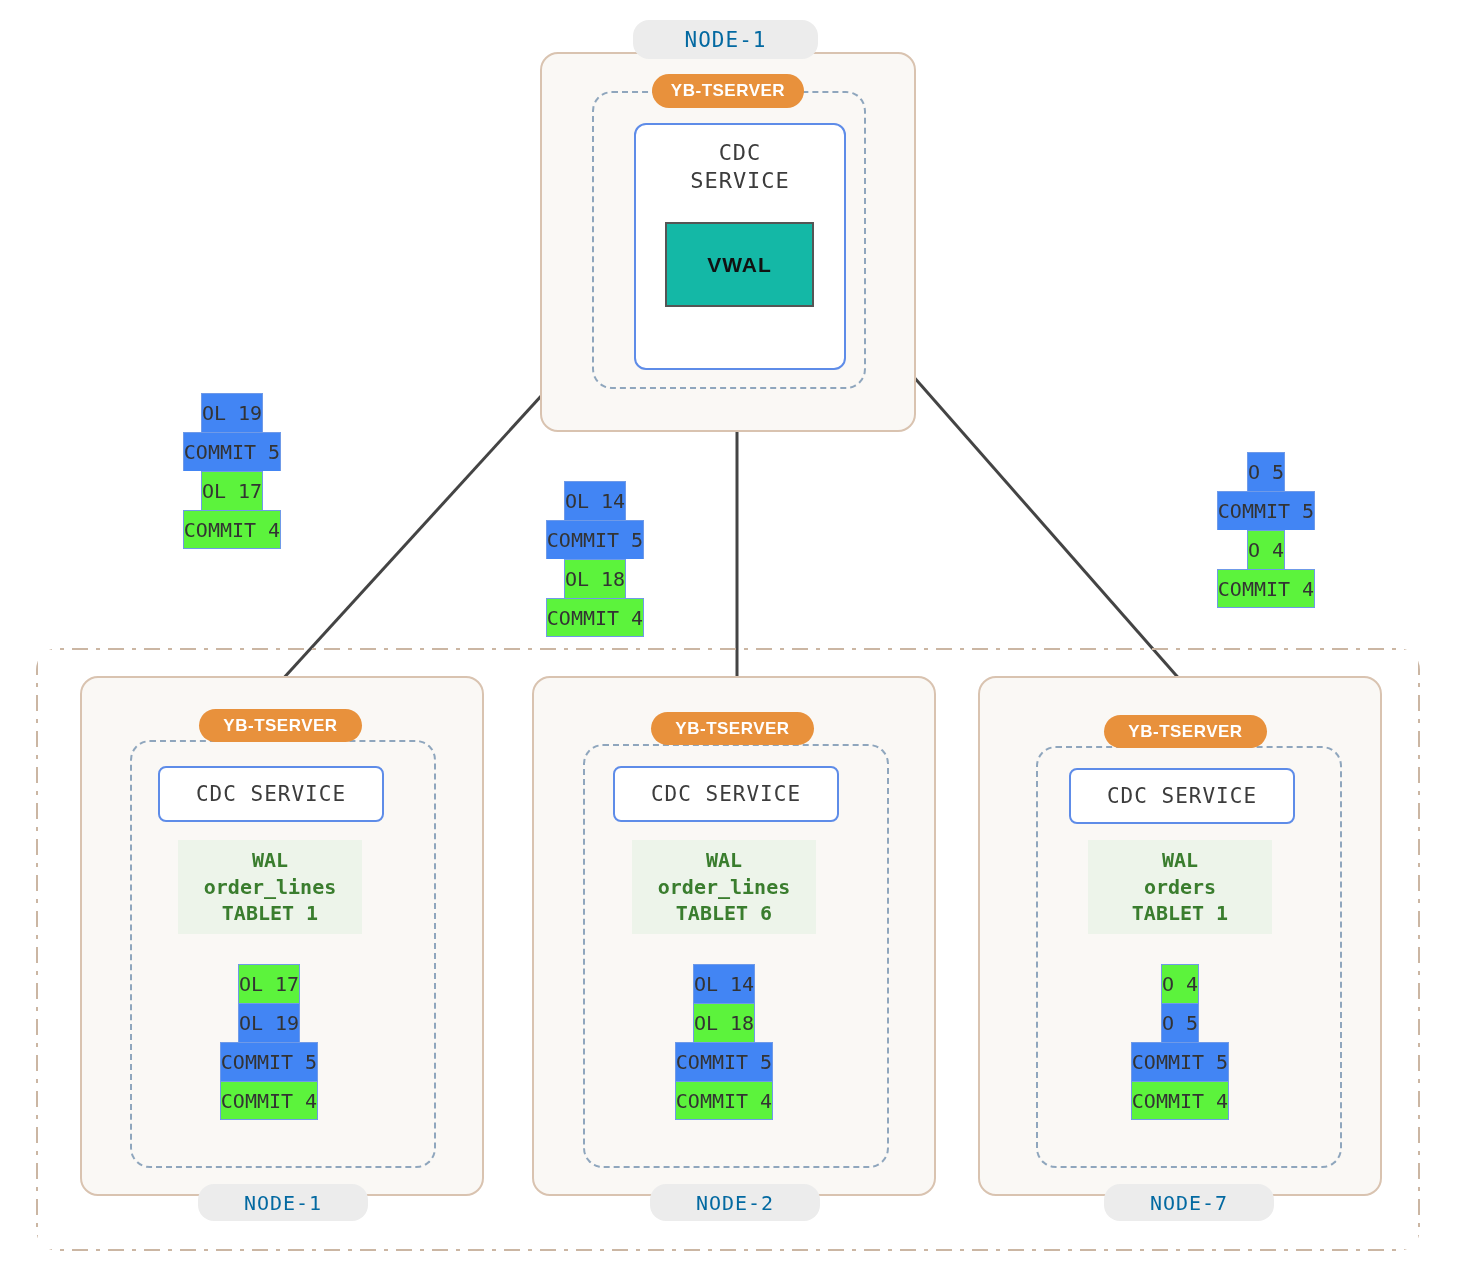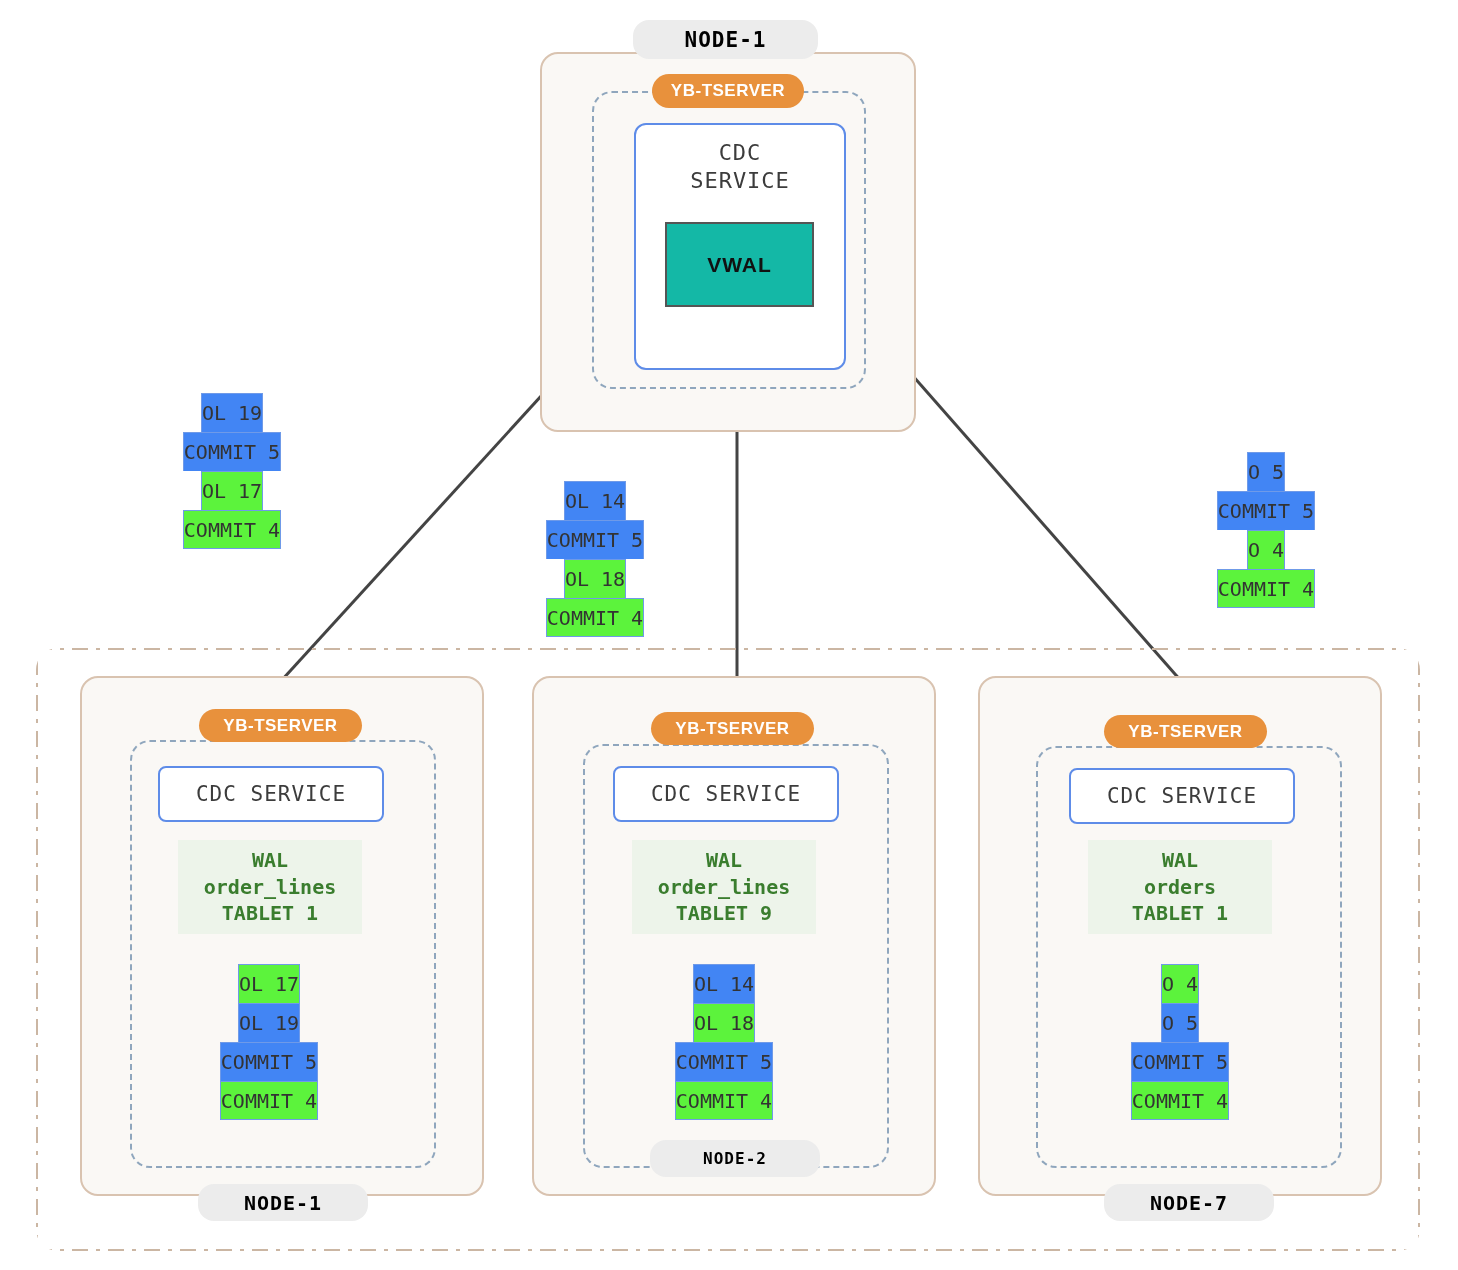--- a/index.html
+++ b/index.html
@@ -26,22 +26,22 @@
     background-position:0 0,0 100%,0 0,100% 0;
     background-repeat:no-repeat;
     border-radius:22px;
   }
 
   
   .node-card{
     position:absolute;background:#faf8f5;border:2px solid #d9c3b0;border-radius:18px;
   }
   .node-badge{
-    position:absolute;background:#ececec;color:#000000;border-radius:16px;
-    font-family:"DejaVu Sans Mono",monospace;font-weight:bold;
+    position:absolute;background:#ececec;color:#0369a1;border-radius:16px;
+    font-family:"DejaVu Sans Mono",monospace;font-weight:normal;
     display:flex;align-items:center;justify-content:center;
     letter-spacing:1px;white-space:nowrap;
   }
 
   
   .tserver-box{
     position:absolute;border:2.5px dashed #8fa6bd;border-radius:20px;background:transparent;
   }
   .tserver-badge{
     position:absolute;background:#e8913c;color:#ffffff;border-radius:18px;
@@ -156,29 +156,29 @@
   </div>
   <div class="node-badge" style="left:198px;top:1184px;width:170px;height:37px;font-size:20px;">NODE-1</div>
 
   <div class="node-card" style="left:532px;top:676px;width:400px;height:516px;"></div>
   <div class="tserver-box" style="left:583px;top:744px;width:302px;height:420px;"></div>
   <div class="tserver-badge" style="left:651px;top:712px;width:163px;height:33px;font-size:17px;">YB-TSERVER</div>
   <div class="cdc-box" style="left:613px;top:766px;width:222px;height:52px;font-size:21px;letter-spacing:1px;">CDC SERVICE</div>
   <div class="wal-block" style="left:632px;top:840px;width:184px;height:94px;font-size:20px;">
     <span>WAL</span>
     <span>order_lines</span>
-    <span>TABLET 9</span>
+    <span>TABLET 6</span>
   </div>
   <div class="stack" style="left:613px;top:964px;width:222px;">
     <div class="rec blue" style="height:39px;font-size:20px;">OL 14</div>
     <div class="rec green" style="height:39px;font-size:20px;">OL 18</div>
     <div class="rec blue" style="height:39px;font-size:20px;">COMMIT 5</div>
     <div class="rec green" style="height:39px;font-size:20px;">COMMIT 4</div>
   </div>
-  <div class="node-badge" style="left:650px;top:1140px;width:170px;height:37px;font-size:16px;">NODE-2</div>
+  <div class="node-badge" style="left:650px;top:1184px;width:170px;height:37px;font-size:20px;">NODE-2</div>
 
   <div class="node-card" style="left:978px;top:676px;width:400px;height:516px;"></div>
   <div class="tserver-box" style="left:1036px;top:746px;width:302px;height:418px;"></div>
   <div class="tserver-badge" style="left:1104px;top:715px;width:163px;height:33px;font-size:17px;">YB-TSERVER</div>
   <div class="cdc-box" style="left:1069px;top:768px;width:222px;height:52px;font-size:21px;letter-spacing:1px;">CDC SERVICE</div>
   <div class="wal-block" style="left:1088px;top:840px;width:184px;height:94px;font-size:20px;">
     <span>WAL</span>
     <span>orders</span>
     <span>TABLET 1</span>
   </div>

